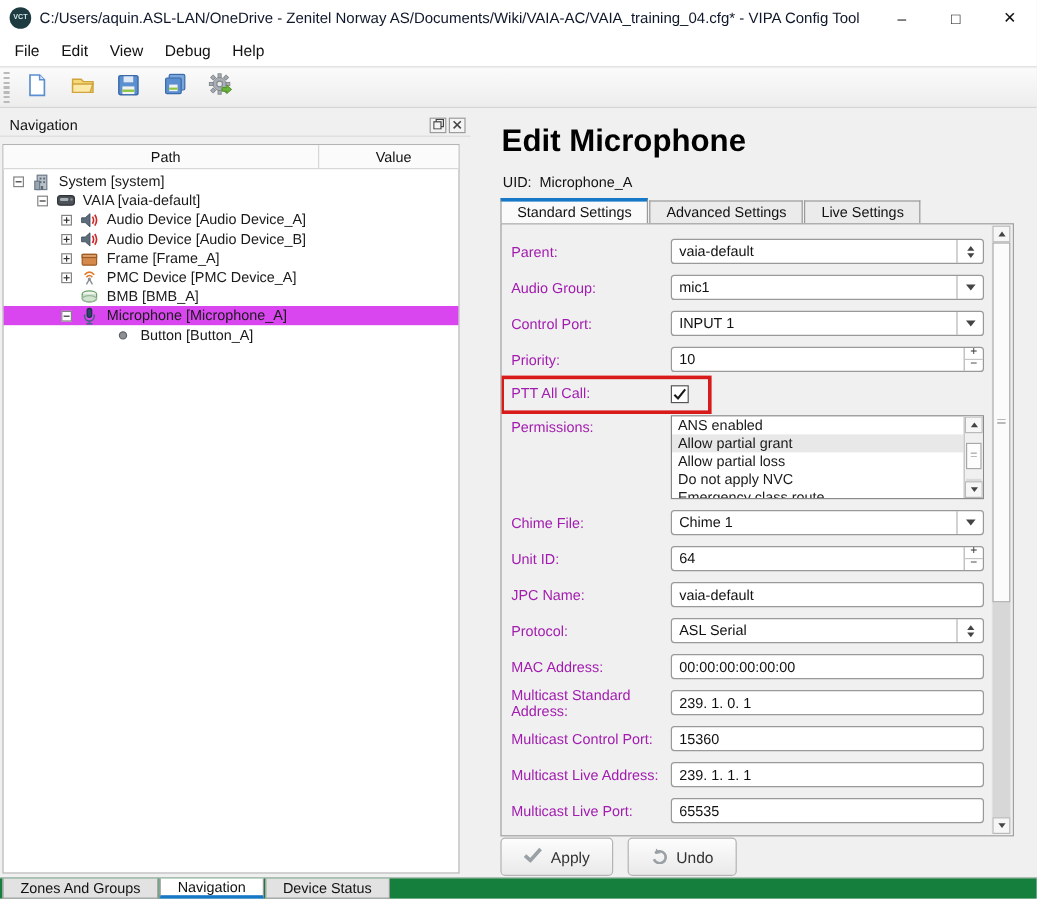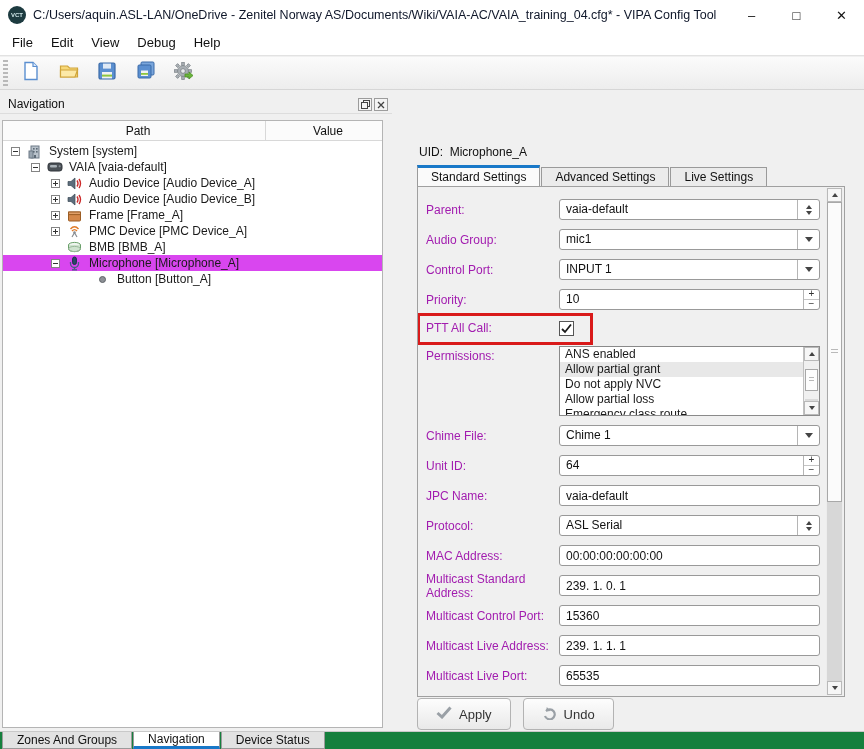--- a/index.html
+++ b/index.html
@@ -290,20 +290,21 @@
               <circle cx="4.5" cy="4.5" r="3" fill="#8d9196" stroke="#5f6368"></circle>
             </svg>
           </span>
         <span>Button [Button_A]</span>
       </div>
     </div>
   </div>
 </div>
 
 <div class="right-panel">
+  <div class="page-title">Edit Microphone</div>
   <div class="uid-line">
     <span>UID:</span>&nbsp;
     <span>Microphone_A</span>
   </div>
   <div class="tabs">
     <div class="tab active">Standard Settings</div>
     <div class="tab">Advanced Settings</div>
     <div class="tab">Live Settings</div>
   </div>
 
@@ -372,22 +373,22 @@
         </div>
       </div>
 
       <div class="frow listrow">
         <span class="flabel">Permissions:</span>
         <div class="fctrl">
             <div class="listbox">
           <div class="list-items">
             <div class="litem">ANS enabled</div>
             <div class="litem hl">Allow partial grant</div>
+            <div class="litem">Allow partial loss</div>
             <div class="litem">Do not apply NVC</div>
-            <div class="litem">Allow partial loss</div>
             <div class="litem">Emergency class route</div>
           </div>
           <div class="lscroll">
             <span class="arrbox">
                   <span style="width:0;height:0;border-left:3.5px solid transparent;border-right:3.5px solid transparent;border-bottom:4.5px solid #444;"></span>
                 </span>
             <span class="lthumb grip"></span>
             <span class="lspace"></span>
             <span class="arrbox">
                   <span style="width:0;height:0;border-left:3.5px solid transparent;border-right:3.5px solid transparent;border-top:4.5px solid #444;"></span>

